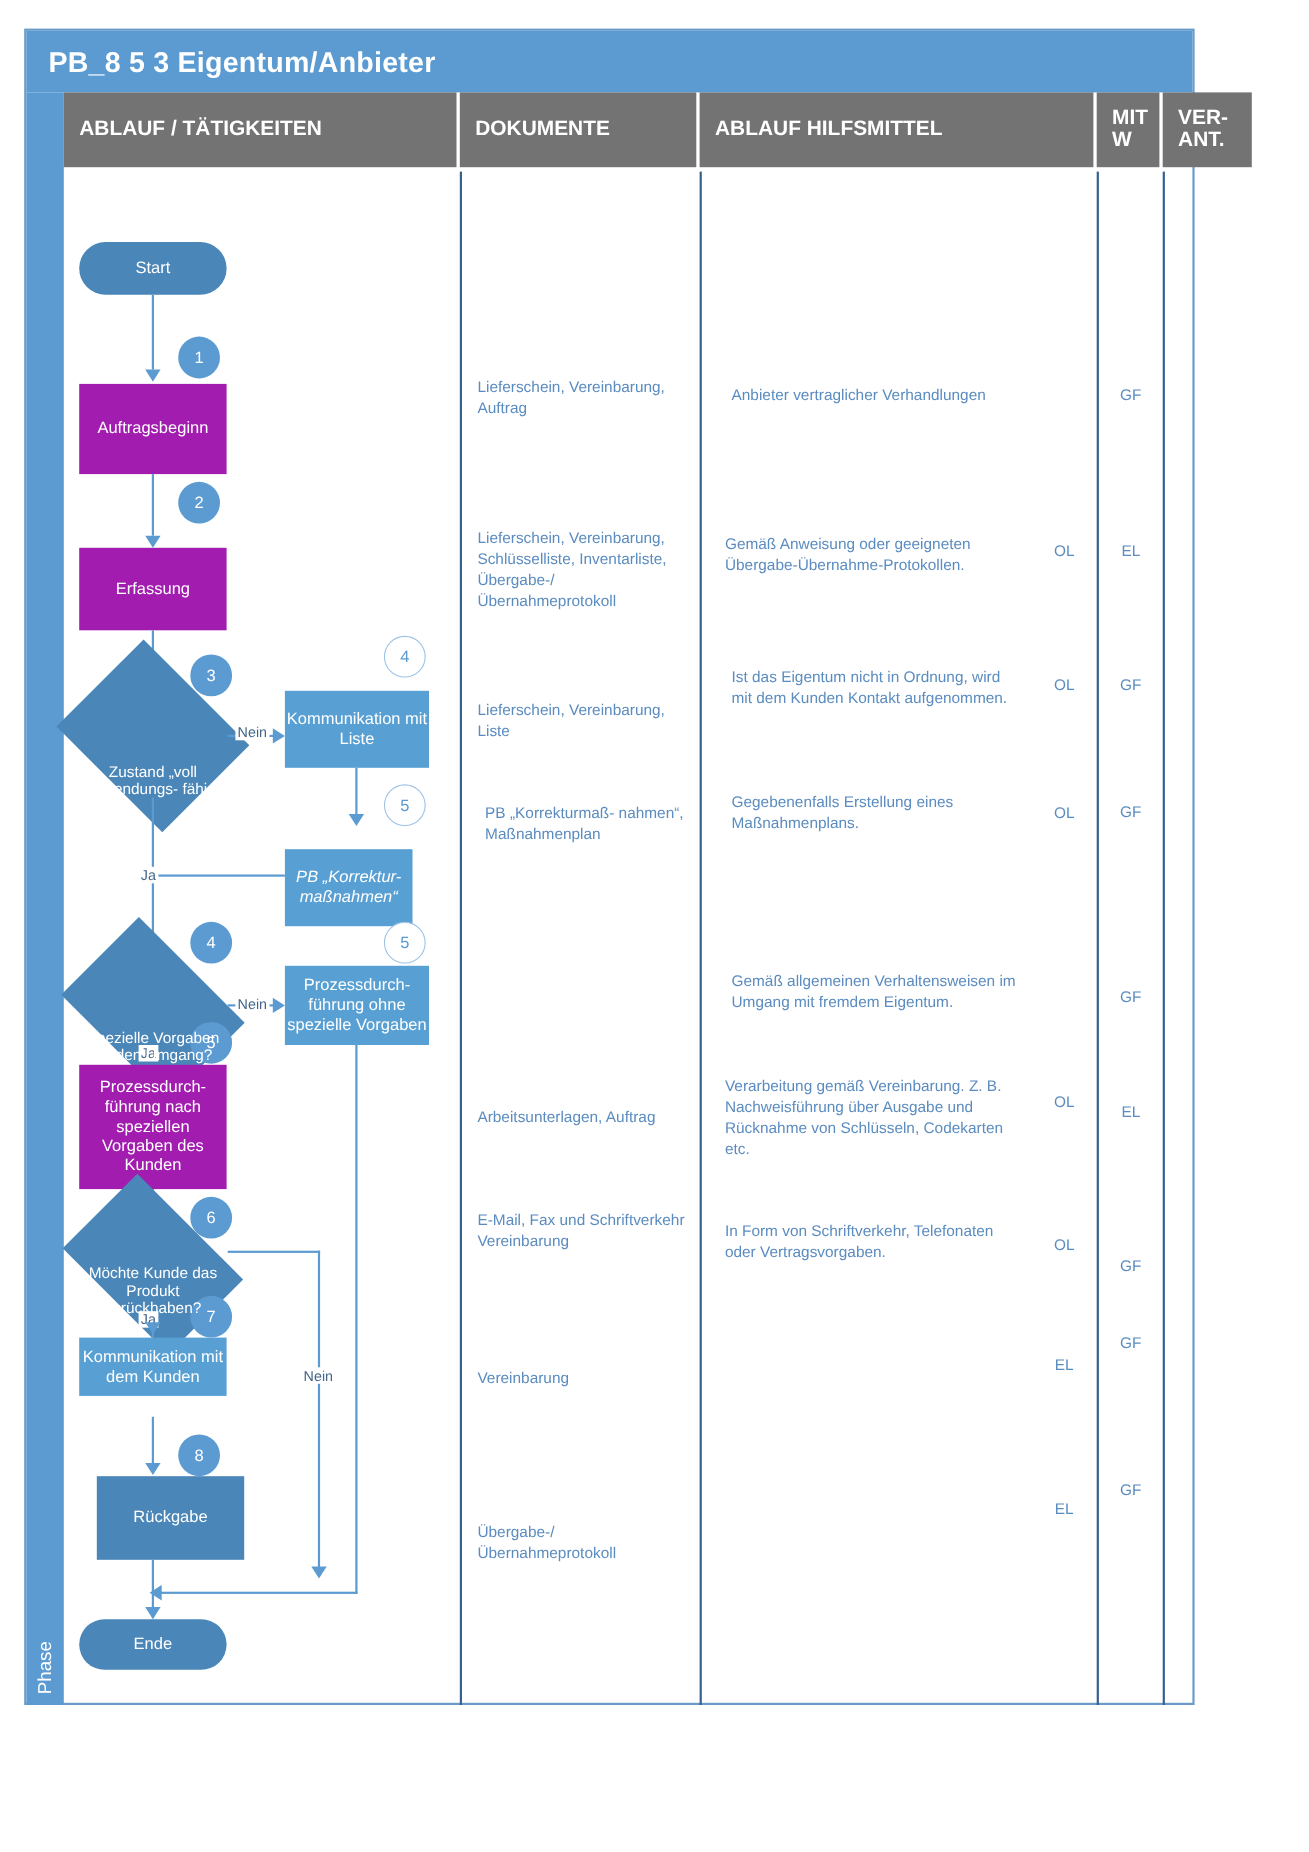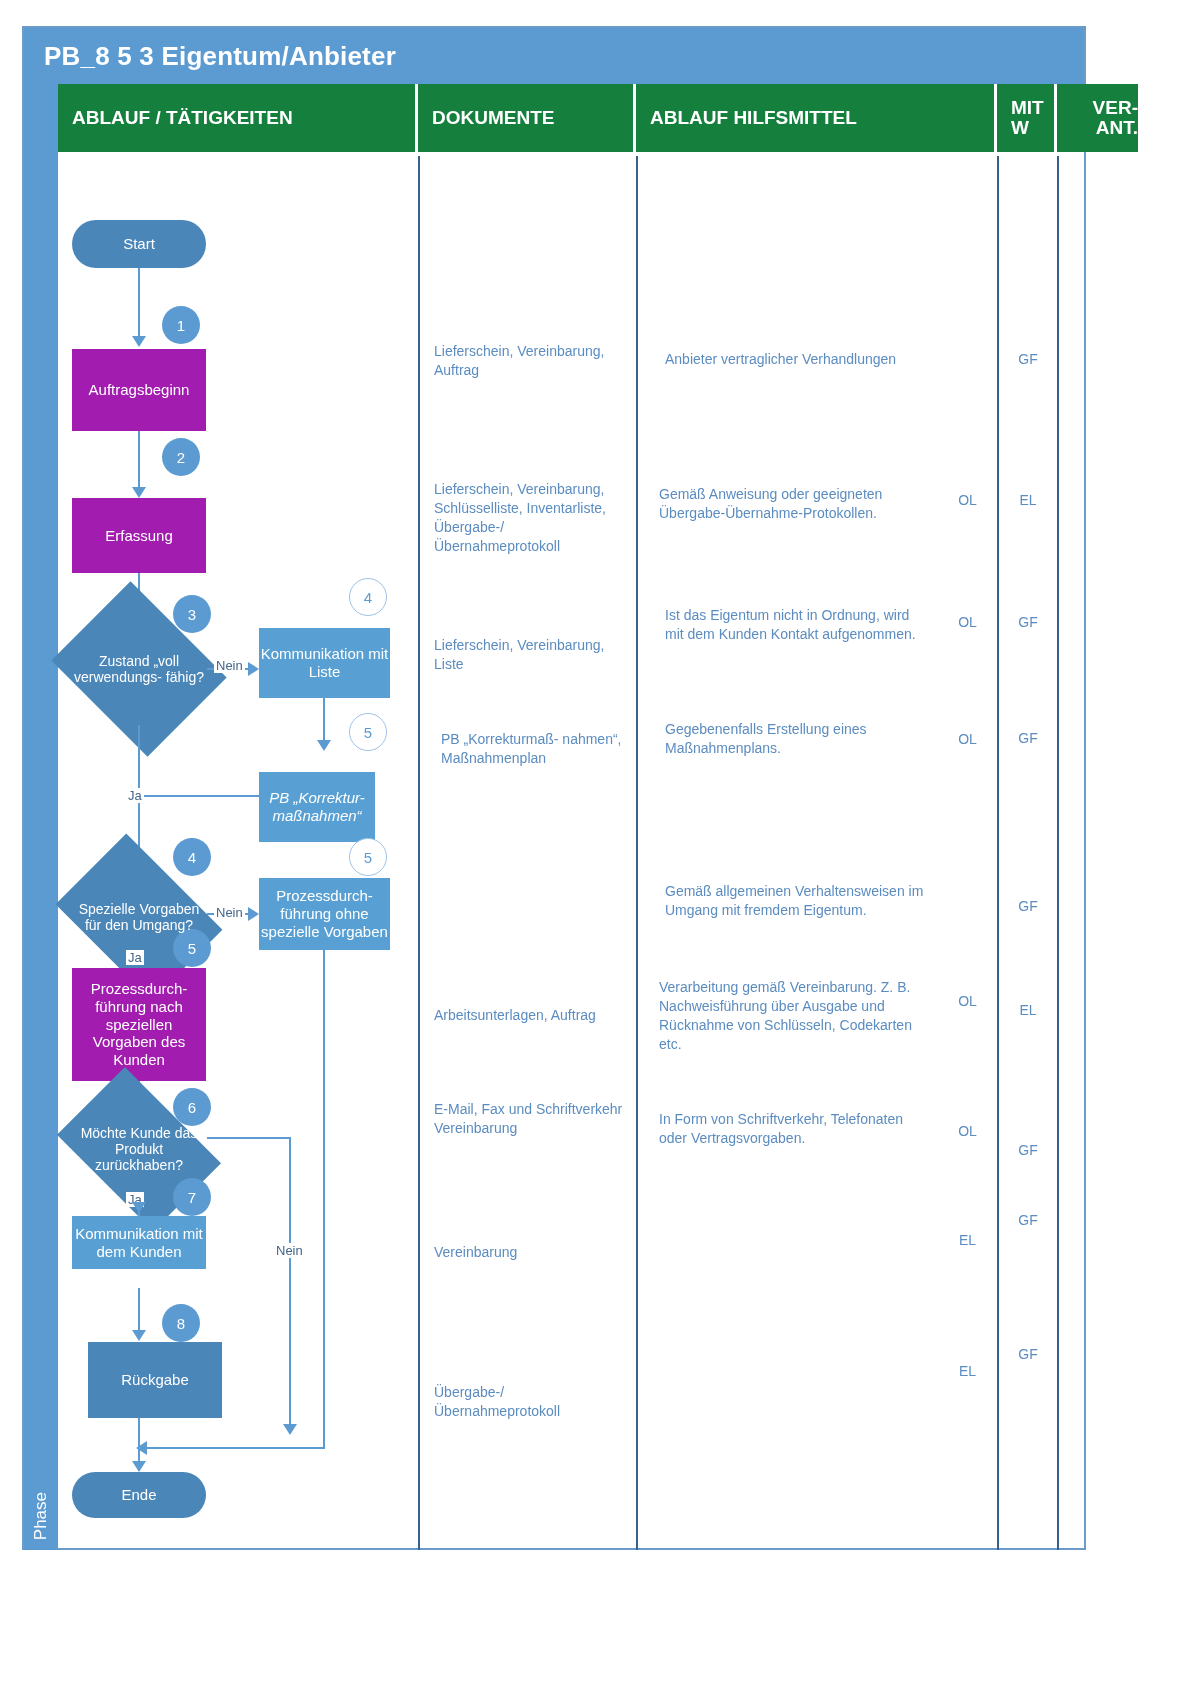--- a/index.html
+++ b/index.html
@@ -16,42 +16,42 @@
   .title-bar .t{color:#ffffff;font-size:26px;font-weight:bold;padding-left:20px;letter-spacing:.2px;}
 
   
   .phase-band{position:absolute;left:24px;top:84px;width:34px;height:1466px;background:#5b9bd1;}
   .phase-label{position:absolute;left:24px;top:84px;width:34px;height:1466px;
                display:flex;align-items:flex-end;justify-content:center;padding-bottom:10px;box-sizing:border-box;}
   .phase-label span{color:#ffffff;font-size:17px;writing-mode:vertical-rl;transform:rotate(180deg);}
 
   
   .hdr-row{position:absolute;left:58px;top:84px;width:1026px;height:68px;}
-  .hdr{position:absolute;top:0;height:68px;background:#15803d;color:#ffffff;
+  .hdr{position:absolute;top:0;height:68px;background:#737373;color:#ffffff;
        font-size:19px;font-weight:bold;display:flex;align-items:center;box-sizing:border-box;}
   .hdr.pad{padding-left:14px;}
   .hdr.small{font-size:19px;line-height:1.05;align-items:center;}
   .h1{left:0;width:357px;}
   .h2{left:360px;width:215px;}
   .h3{left:578px;width:358px;}
   .h4{left:939px;width:57px;}
-  .h5{left:999px;width:81px;text-align:right;}
+  .h5{left:999px;width:81px;}
 
   
   .col-sep{position:absolute;width:2px;background:#35618d;}
   .body-top{top:156px;height:1394px;}
 
   
   .shape{position:absolute;box-sizing:border-box;display:flex;align-items:center;justify-content:center;
          text-align:center;color:#ffffff;line-height:1.18;}
   .term{background:#4a86b8;border-radius:38px;font-size:15px;}
   .proc{background:#a21caf;font-size:15px;}
   .proc.light{background:#58a0d3;}
   .proc.dark{background:#4a86b8;}
-  .diamond{background:transparent;}
+  .diamond{background:transparent;align-items:flex-end;}
   .diamond .dbox{position:absolute;inset:0;background:#4a86b8;
                  transform:rotate(45deg);}
   .diamond .dtxt{position:relative;z-index:2;font-size:14px;line-height:1.15;padding:0 2px;}
 
   
   .bub{position:absolute;border-radius:50%;display:flex;align-items:center;justify-content:center;
        font-size:15px;box-sizing:border-box;}
   .bub.filled{background:#5b9bd1;color:#ffffff;}
   .bub.hollow{background:#ffffff;color:#5b9bd1;border:1px solid #9dc3e6;}
 

